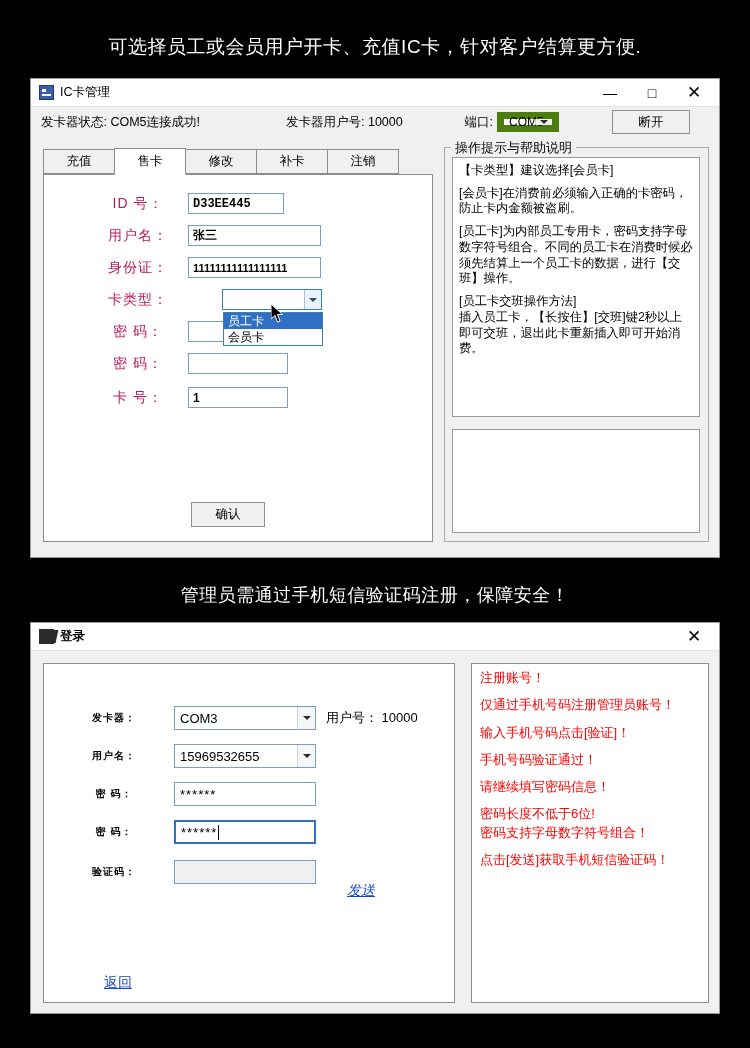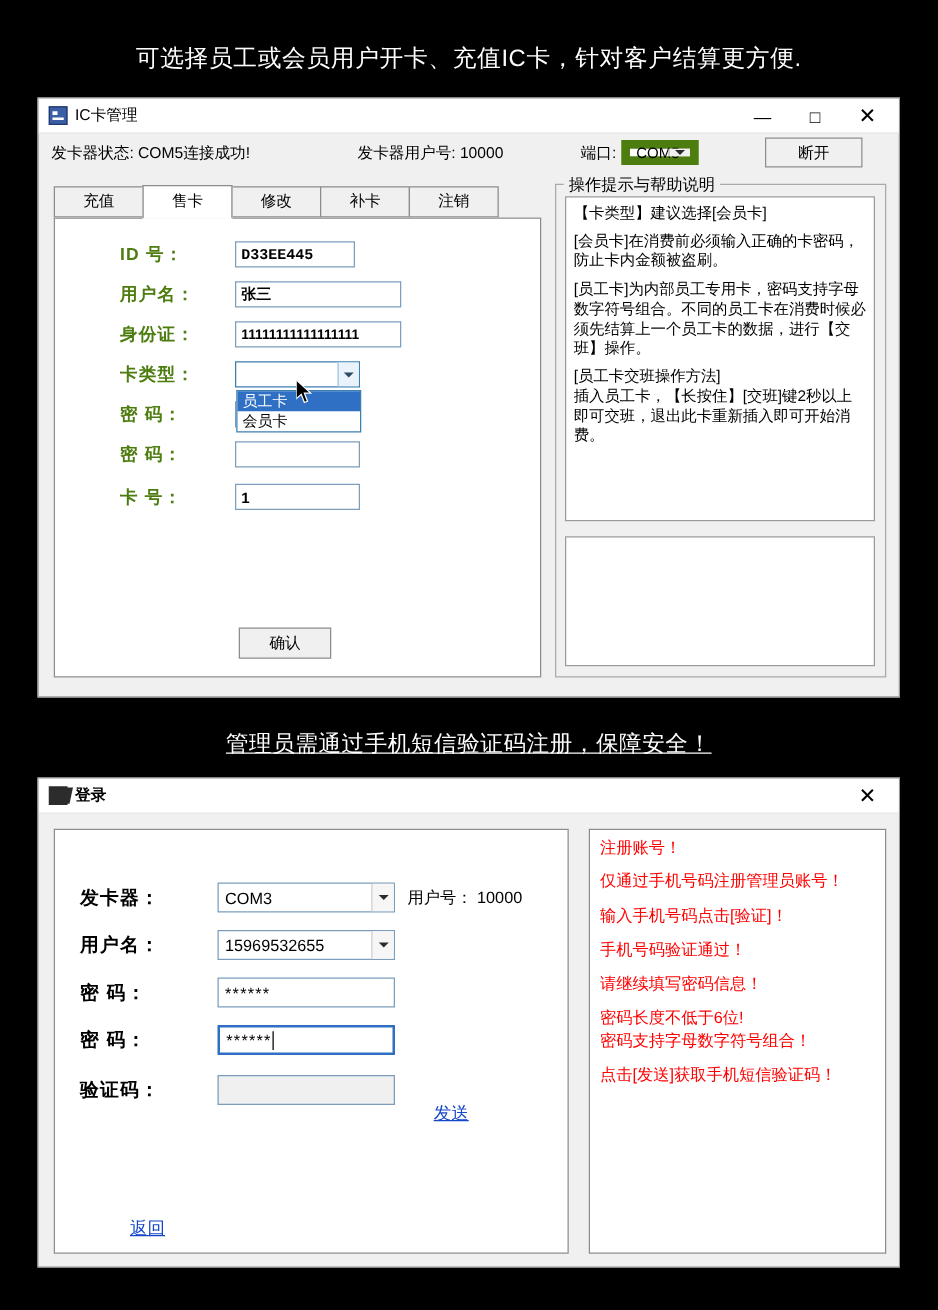--- a/index.html
+++ b/index.html
@@ -22,21 +22,20 @@
     text-align: center;
     font-size: 19px;
     letter-spacing: 0.5px;
   }
   #caption-1 {
     position: absolute; left: 0; top: 34px; width: 750px;
   }
   #caption-2 {
     position: absolute; left: 0; top: 583px; width: 750px;
     font-size: 18px;
-    text-decoration: underline;
   }
 
   
   .window {
     position: absolute;
     background: #f0f0f0;
     border: 1px solid #9a9a9a;
   }
   .titlebar {
     height: 28px;
@@ -176,24 +175,24 @@
   }
   #form-panel { left: 12px; top: 95px; width: 390px; height: 368px; }
 
   .form-row {
     position: absolute;
     display: flex;
     align-items: center;
   }
   .form-label {
     width: 92px;
-    text-align: left;
+    text-align: center;
     font-size: 14px;
-    font-weight: bold;
-    color: #4d7c0f;
+    font-weight: normal;
+    color: #be185d;
     padding-right: 8px;
     letter-spacing: 1px;
   }
   .tinput {
     border: 1px solid #7c9dbb;
     background: #fff;
     height: 21px;
     width: 100px;
     font-size: 12px;
     color: #000;
@@ -205,20 +204,21 @@
   .tinput.mono { font-family: "Liberation Mono", monospace; font-weight: bold; font-size: 12px;}
   .tinput.w135 { width: 133px; }
   .tinput.w70 { width: 68px; }
 
   
   #cardtype-combo {
     width: 100px; height: 21px;
     border: 1px solid #3c7fb1;
     background: #fff;
     position: relative;
+    margin-left: 34px;
   }
   #cardtype-combo .arrow {
     position: absolute; right: 0; top: 0; bottom: 0; width: 17px;
     background: #eaf3fb;
     border-left: 1px solid #9fc4e0;
     display: flex; align-items: center; justify-content: center;
   }
   #cardtype-combo .arrow i {
     width: 0; height: 0;
     border-left: 4px solid transparent;
@@ -316,22 +316,22 @@
   #login-right-panel p {
     margin: 0 0 11px 0;
     color: #ff0000;
     font-size: 13px;
     line-height: 1.25;
   }
   #login-right-panel p.tight { margin-bottom: 2px; }
 
   .lg-row { position: absolute; display: flex; align-items: center; }
   .lg-label {
-    width: 110px; text-align: left; padding-right: 10px;
-    font-size: 15px; font-weight: bold; color: #000; letter-spacing: 1px;
+    width: 110px; text-align: center; padding-right: 10px;
+    font-size: 10px; font-weight: bold; color: #000; letter-spacing: 1px;
   }
   .lg-input {
     border: 1px solid #7c9dbb;
     background: #fff;
     height: 24px;
     width: 142px;
     font-size: 13px;
     color: #000;
     display: flex; align-items: center;
     padding-left: 5px;
@@ -355,21 +355,21 @@
     width: 1px; height: 15px;
     background: #000;
     margin-left: 1px;
   }
   .lg-side { font-size: 13px; color: #000; margin-left: 10px; white-space: nowrap; }
   .link {
     color: #1447c8;
     font-size: 14px;
     text-decoration: underline;
   }
-  #send-link { position: absolute; left: 303px; top: 218px; }
+  #send-link { position: absolute; left: 303px; top: 218px; font-style: italic; }
   #back-link { position: absolute; left: 60px; top: 310px; }
 </style>
 </head>
 <body>
 
 <div class="page">
 
   <div id="caption-1" class="caption">可选择员工或会员用户开卡、充值IC卡，针对客户结算更方便.</div>
 
   <div class="window" id="ic-window">

